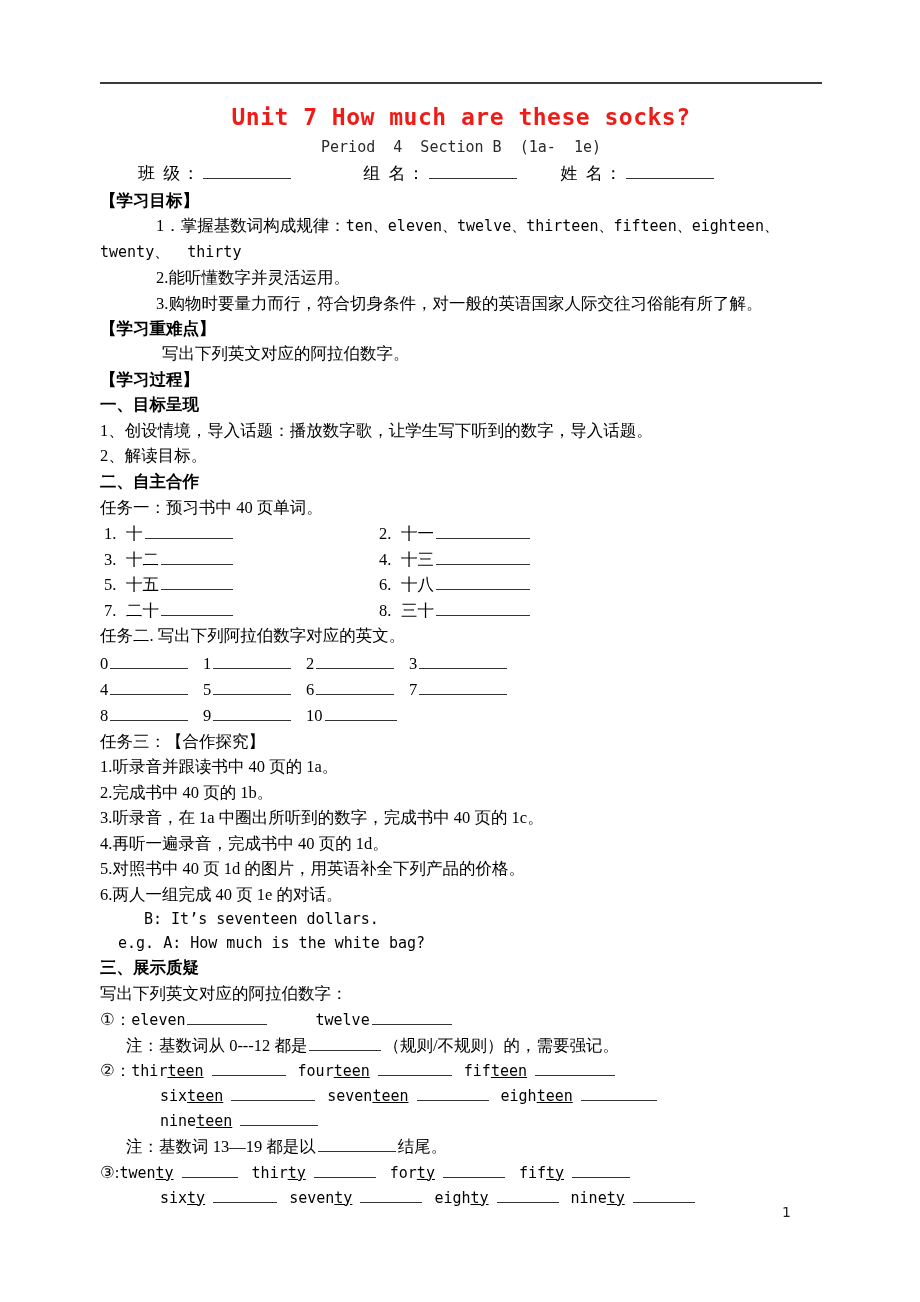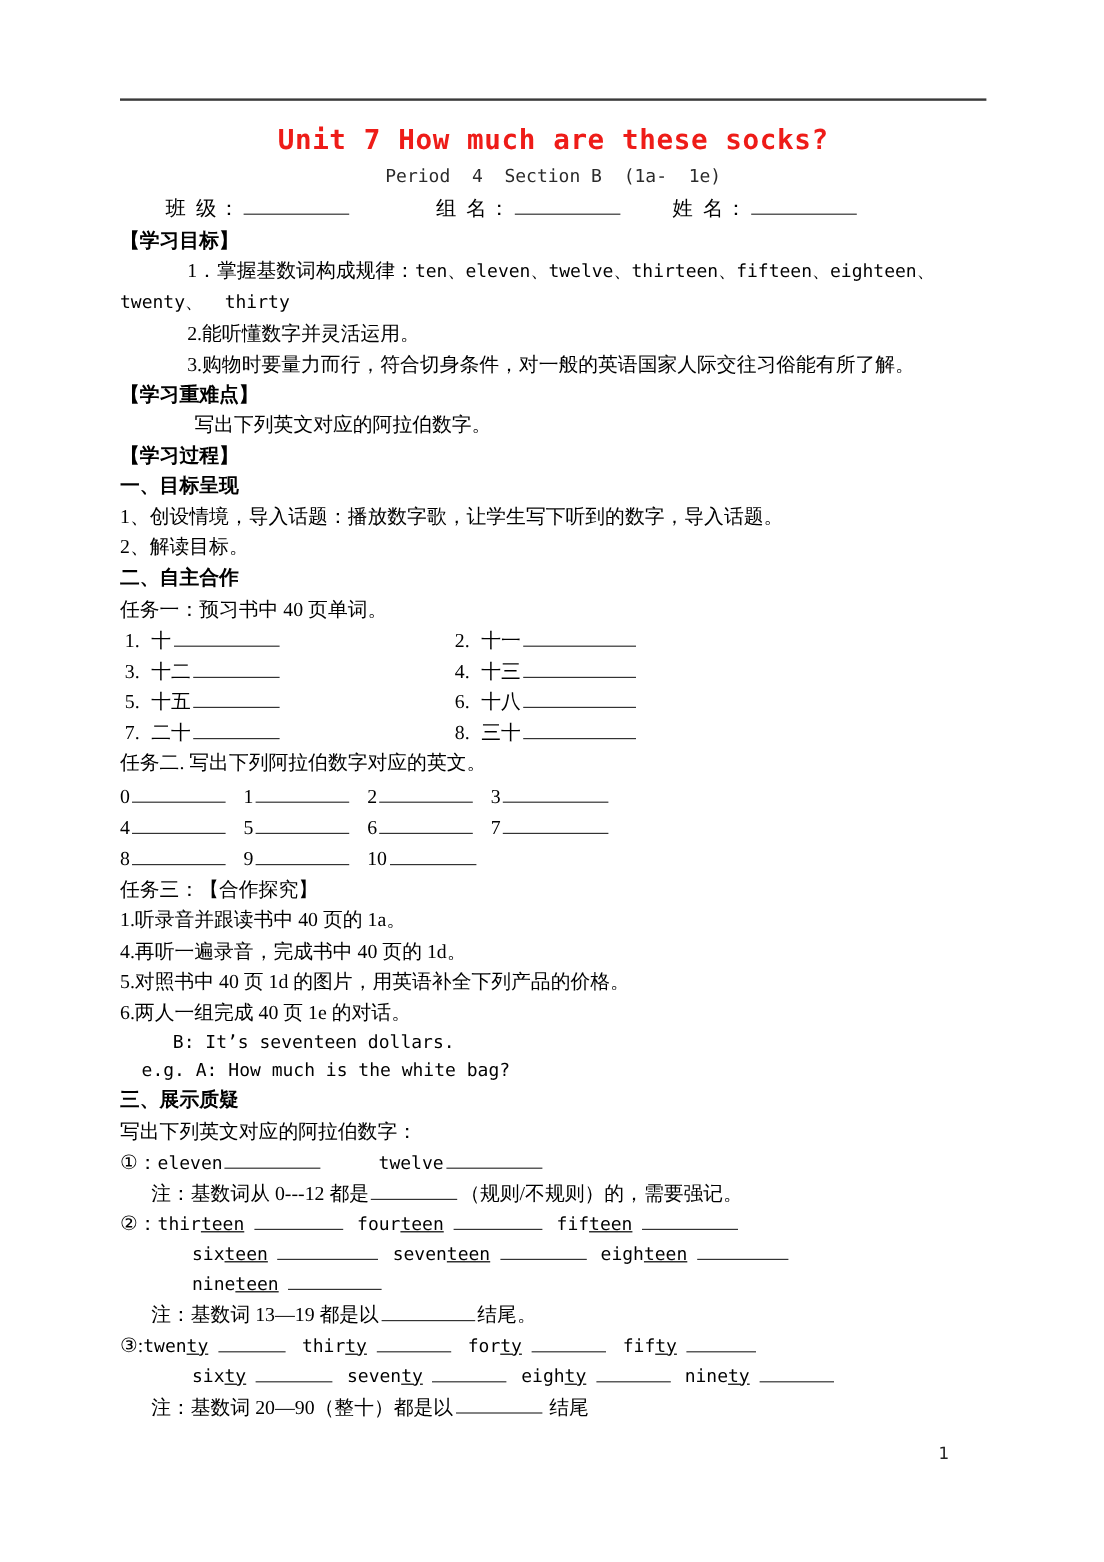--- a/index.html
+++ b/index.html
@@ -259,20 +259,22 @@
         <td><span>8</span><span class="blank" style="width:78px"></span></td>
         <td><span>9</span><span class="blank" style="width:78px"></span></td>
         <td><span>10</span><span class="blank" style="width:72px"></span></td>
         <td></td>
       </tr>
     </tbody>
       </table>
 
     <div class="para">任务三：【合作探究】</div>
     <div class="para">1.听录音并跟读书中 40 页的 1a。</div>
+    <div class="para">2.完成书中 40 页的 1b。</div>
+    <div class="para">3.听录音，在 1a 中圈出所听到的数字，完成书中 40 页的 1c。</div>
     <div class="para">4.再听一遍录音，完成书中 40 页的 1d。</div>
     <div class="para">5.对照书中 40 页 1d 的图片，用英语补全下列产品的价格。</div>
     <div class="para">6.两人一组完成 40 页 1e 的对话。</div>
     <div class="para mono" style="padding-left:44px">B: It’s seventeen dollars.</div>
     <div class="para mono" style="padding-left:18px">e.g. A: How much is the white bag?</div>
 
     <div class="sec-head">三、展示质疑</div>
     <div class="para">写出下列英文对应的阿拉伯数字：</div>
 
     <div class="ans-row"><span style="font-family:'Liberation Serif',serif;font-size:16.5px">①：</span><span>eleven</span><span class="blank" style="width:80px"></span><span style="display:inline-block;width:46px"></span><span>twelve</span><span class="blank" style="width:80px"></span></div>
@@ -283,19 +285,18 @@
     <div class="ans-row ind"><span><span>six</span><span class="u">teen</span></span><span class="blank" style="width:84px;margin-left:8px"></span><span style="display:inline-block;width:10px"></span><span><span>seven</span><span class="u">teen</span></span><span class="blank" style="width:72px;margin-left:8px"></span><span style="display:inline-block;width:10px"></span><span><span>eigh</span><span class="u">teen</span></span><span class="blank" style="width:76px;margin-left:8px"></span></div>
 
     <div class="ans-row ind"><span><span>nine</span><span class="u">teen</span></span><span class="blank" style="width:78px;margin-left:8px"></span></div>
 
     <div class="note"><span>注：基数词 13—19 都是以</span><span class="blank" style="width:78px"></span><span>结尾。</span></div>
 
     <div class="ans-row"><span style="font-family:'Liberation Serif',serif;font-size:16.5px">③:</span><span><span>twen</span><span class="u">ty</span></span><span class="blank" style="width:56px;margin-left:8px"></span><span style="display:inline-block;width:12px"></span><span><span>thir</span><span class="u">ty</span></span><span class="blank" style="width:62px;margin-left:8px"></span><span style="display:inline-block;width:12px"></span><span><span>for</span><span class="u">ty</span></span><span class="blank" style="width:62px;margin-left:8px"></span><span style="display:inline-block;width:12px"></span><span><span>fif</span><span class="u">ty</span></span><span class="blank" style="width:58px;margin-left:8px"></span></div>
 
     <div class="ans-row ind"><span><span>six</span><span class="u">ty</span></span><span class="blank" style="width:64px;margin-left:8px"></span><span style="display:inline-block;width:10px"></span><span><span>seven</span><span class="u">ty</span></span><span class="blank" style="width:62px;margin-left:8px"></span><span style="display:inline-block;width:10px"></span><span><span>eigh</span><span class="u">ty</span></span><span class="blank" style="width:62px;margin-left:8px"></span><span style="display:inline-block;width:10px"></span><span><span>nine</span><span class="u">ty</span></span><span class="blank" style="width:62px;margin-left:8px"></span></div>
 
-    <div class="note"><span>注：基数词 20—90（整十）都是以</span><span class="blank" style="width:72px"></span><span> 结尾</span></div>
 
   </div>
 
   <div class="page-number">1</div>
 
 </div>
 
 </body></html>

